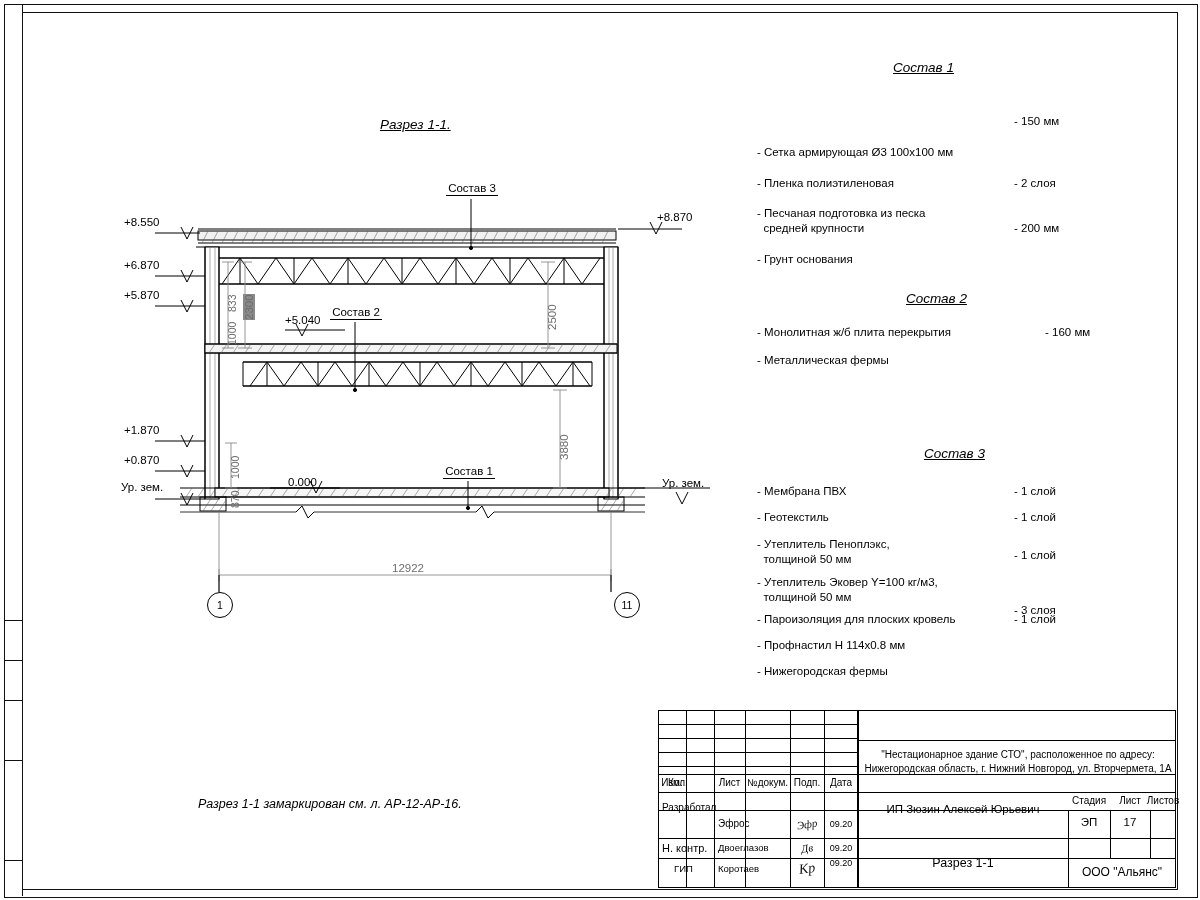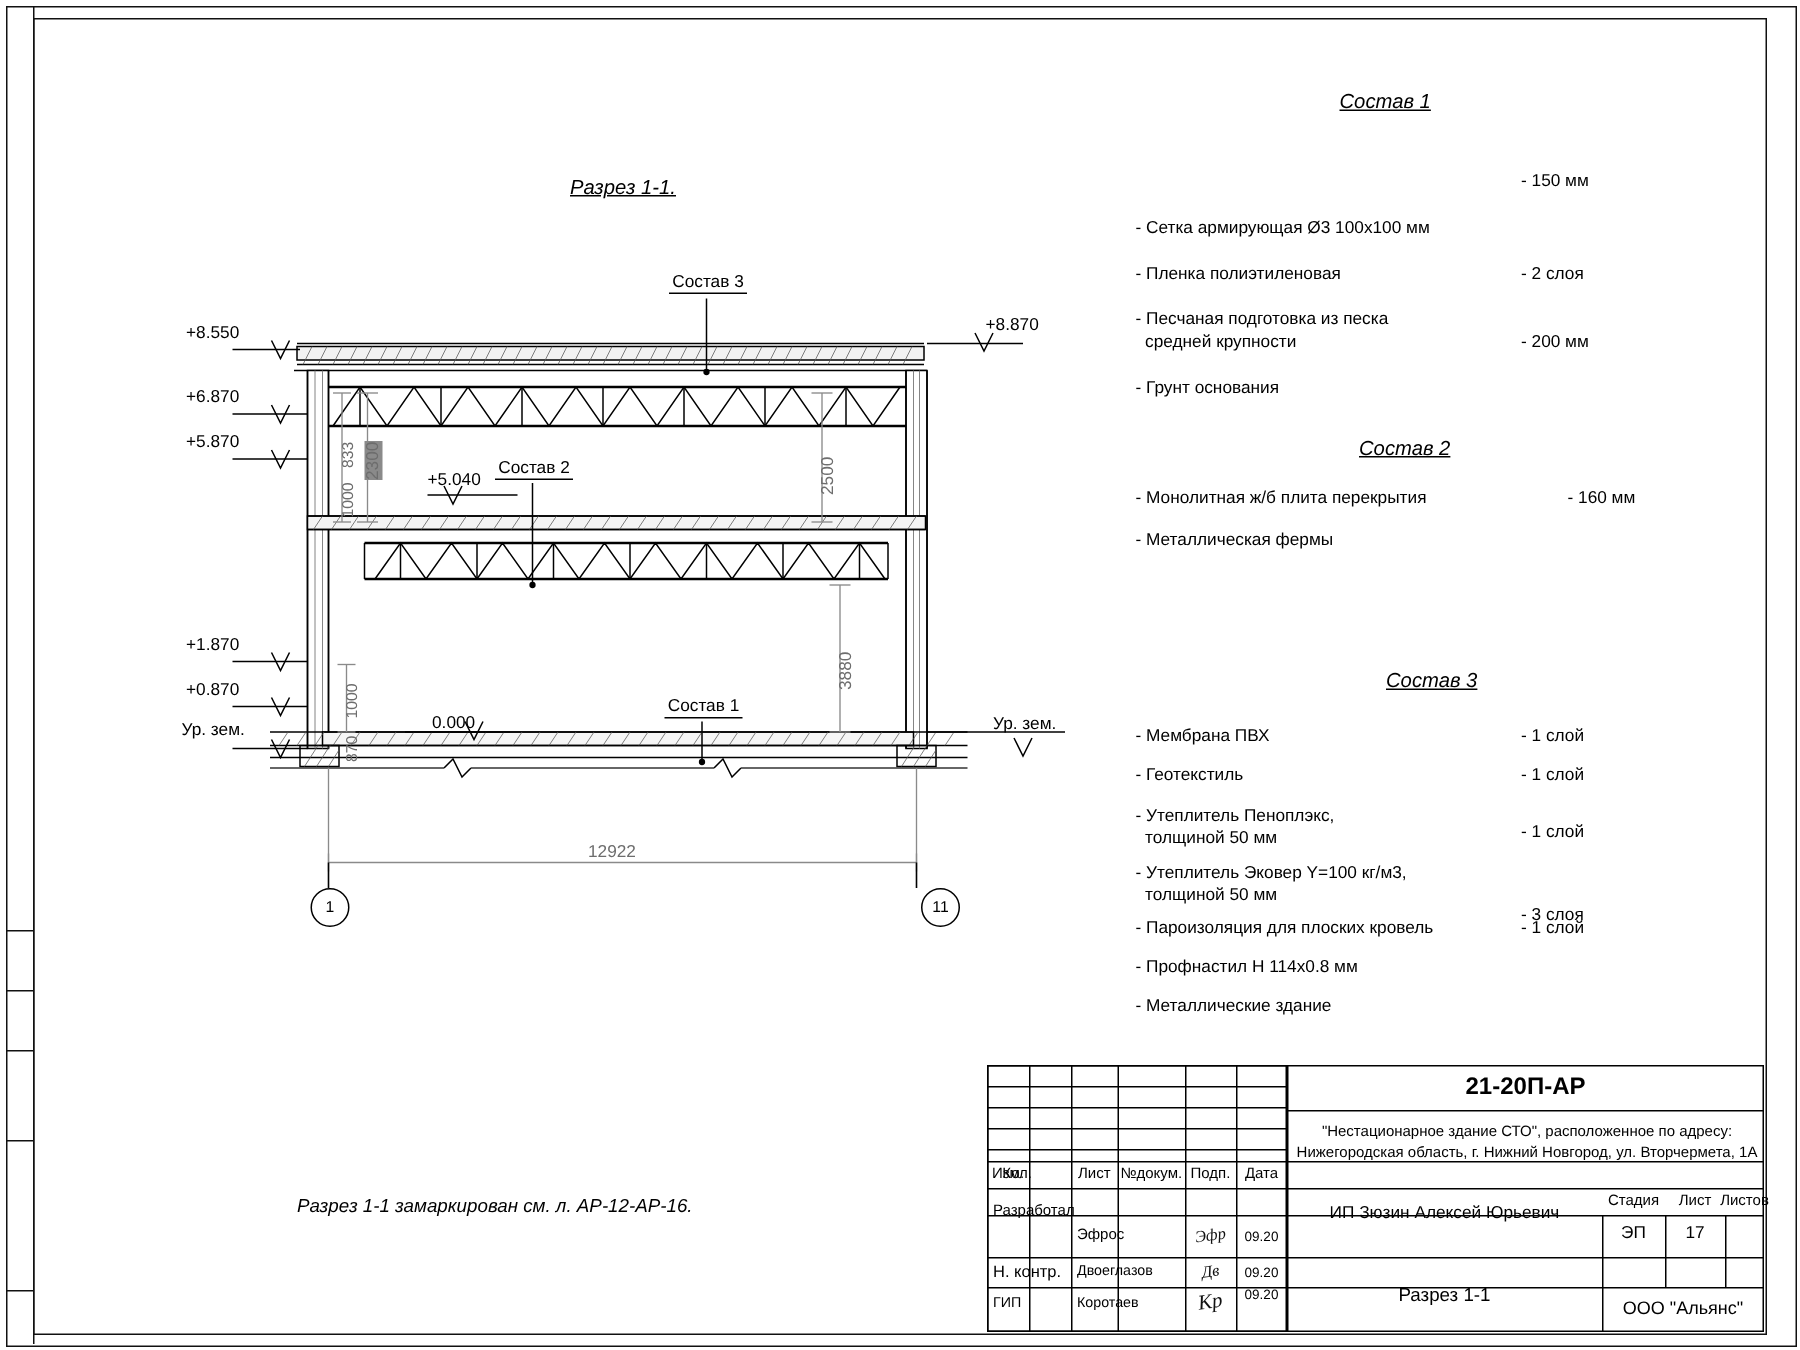--- a/index.html
+++ b/index.html
@@ -403,21 +403,21 @@
   <div class="txt t11" style="left:757px;top:575px;line-height:15px;">- Утеплитель Эковер Y=100 кг/м3,
   толщиной 50 мм</div>
   <div class="txt t11" style="left:1014px;top:588px;margin-top:16px;">- 3 слоя</div>
 
   <div class="txt t11" style="left:757px;top:613px;">- Пароизоляция для плоских кровель</div>
   <div class="txt t11" style="left:1014px;top:613px;">- 1 слой</div>
 
   <div class="txt t11" style="left:757px;top:639px;">- Профнастил Н 114х0.8 мм</div>
   <div class="txt t11" style="left:1014px;top:639px;"></div>
 
-  <div class="txt t11" style="left:757px;top:665px;">- Металлические здание</div>
+  <div class="txt t11" style="left:757px;top:665px;">- Нижегородская фермы</div>
   <div class="txt t11" style="left:1014px;top:665px;"></div>
 
   <div class="tb" style="left:658px;top:710px;width:518px;height:178px;"></div>
 
   <div class="tb" style="left:658px;top:710px;width:200px;height:178px;"></div>
 
   <div class="ln v1" style="left:686px;top:710px;height:178px;"></div>
   <div class="ln v1" style="left:714px;top:710px;height:178px;"></div>
   <div class="ln v1" style="left:745px;top:710px;height:178px;"></div>
   <div class="ln v1" style="left:790px;top:710px;height:178px;"></div>
@@ -448,26 +448,25 @@
   <div class="tbcell" style="left:658px;top:794px;width:56px;height:28px;justify-content:flex-start;padding-left:4px;">Разработал</div>
   <div class="tbcell" style="left:714px;top:810px;width:76px;height:28px;justify-content:flex-start;padding-left:4px;">Эфрос</div>
   <div class="tbcell sig" style="left:790px;top:810px;width:34px;height:28px;">Эфр</div>
   <div class="tbcell" style="left:824px;top:810px;width:34px;height:28px;font-size:9px;">09.20</div>
 
   <div class="tbcell" style="left:658px;top:838px;width:56px;height:20px;justify-content:flex-start;padding-left:4px;font-size:11px;">Н. контр.</div>
   <div class="tbcell" style="left:714px;top:838px;width:76px;height:20px;justify-content:flex-start;padding-left:4px;font-size:9.5px;">Двоеглазов</div>
   <div class="tbcell sig" style="left:790px;top:838px;width:34px;height:20px;">Дв</div>
   <div class="tbcell" style="left:824px;top:838px;width:34px;height:20px;font-size:9px;">09.20</div>
 
-  <div class="tbcell" style="left:658px;top:858px;width:56px;height:22px;justify-content:flex-start;padding-left:4px;font-size:9.5px;">ГИП</div>
+  <div class="tbcell" style="left:658px;top:858px;width:56px;height:22px;justify-content:flex-start;padding-left:16px;font-size:9.5px;">ГИП</div>
   <div class="tbcell" style="left:714px;top:858px;width:76px;height:22px;justify-content:flex-start;padding-left:4px;font-size:9.5px;">Коротаев</div>
   <div class="tbcell sig" style="left:790px;top:856px;width:34px;height:26px;font-size:14px;">Кр</div>
   <div class="tbcell" style="left:824px;top:856px;width:34px;height:14px;font-size:9px;">09.20</div>
 
-  <div class="tbcell" style="left:858px;top:710px;width:318px;height:30px;font-size:16px;font-weight:bold;">21-20П-АР</div>
 
   <div class="tbcell" style="left:860px;top:748px;width:316px;height:14px;font-size:10px;">"Нестационарное здание СТО", расположенное по адресу:</div>
   <div class="tbcell" style="left:860px;top:762px;width:316px;height:14px;font-size:10px;">Нижегородская область, г. Нижний Новгород, ул. Вторчермета, 1А</div>
 
   <div class="tbcell" style="left:858px;top:792px;width:210px;height:36px;font-size:11.5px;">ИП Зюзин Алексей Юрьевич</div>
 
   <div class="tbcell" style="left:858px;top:838px;width:210px;height:50px;font-size:12.5px;">Разрез 1-1</div>
 
   <div class="tbcell" style="left:1068px;top:792px;width:42px;height:18px;font-size:10px;">Стадия</div>
   <div class="tbcell" style="left:1110px;top:792px;width:40px;height:18px;font-size:10px;">Лист</div>

